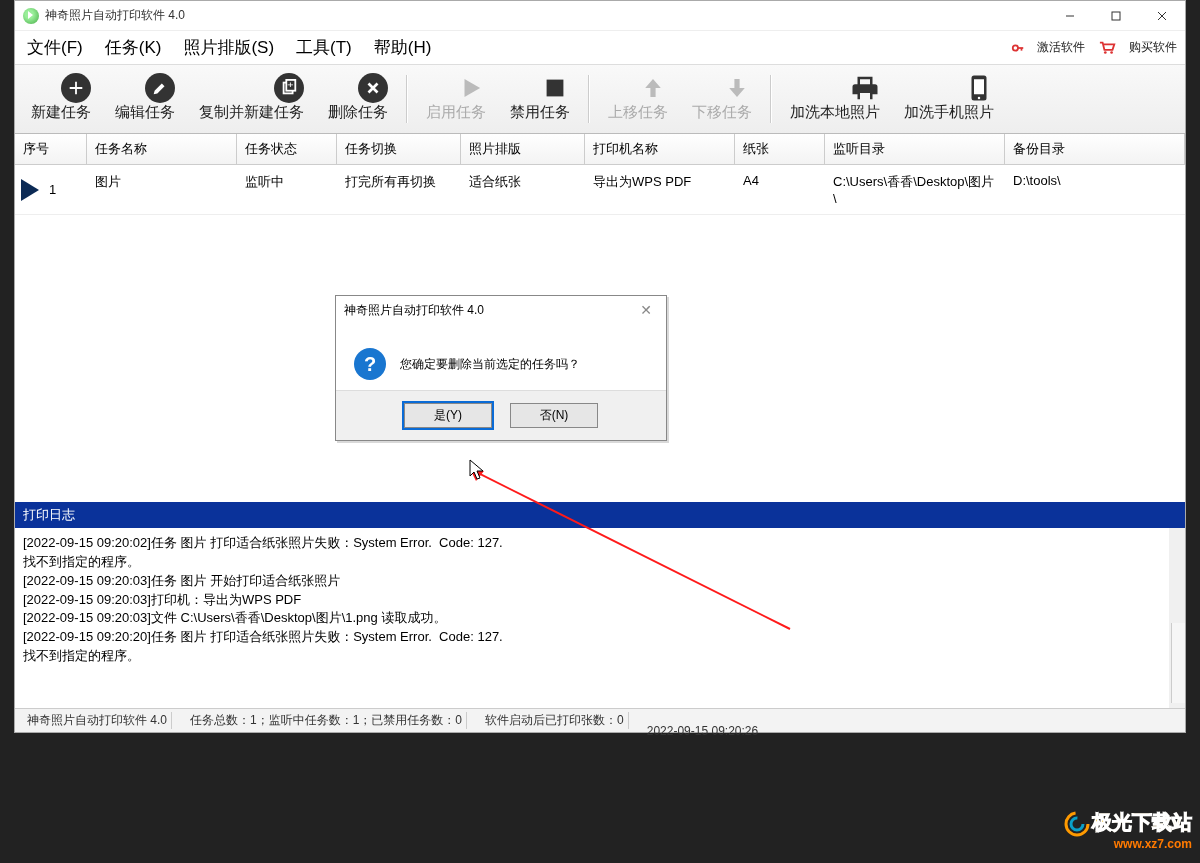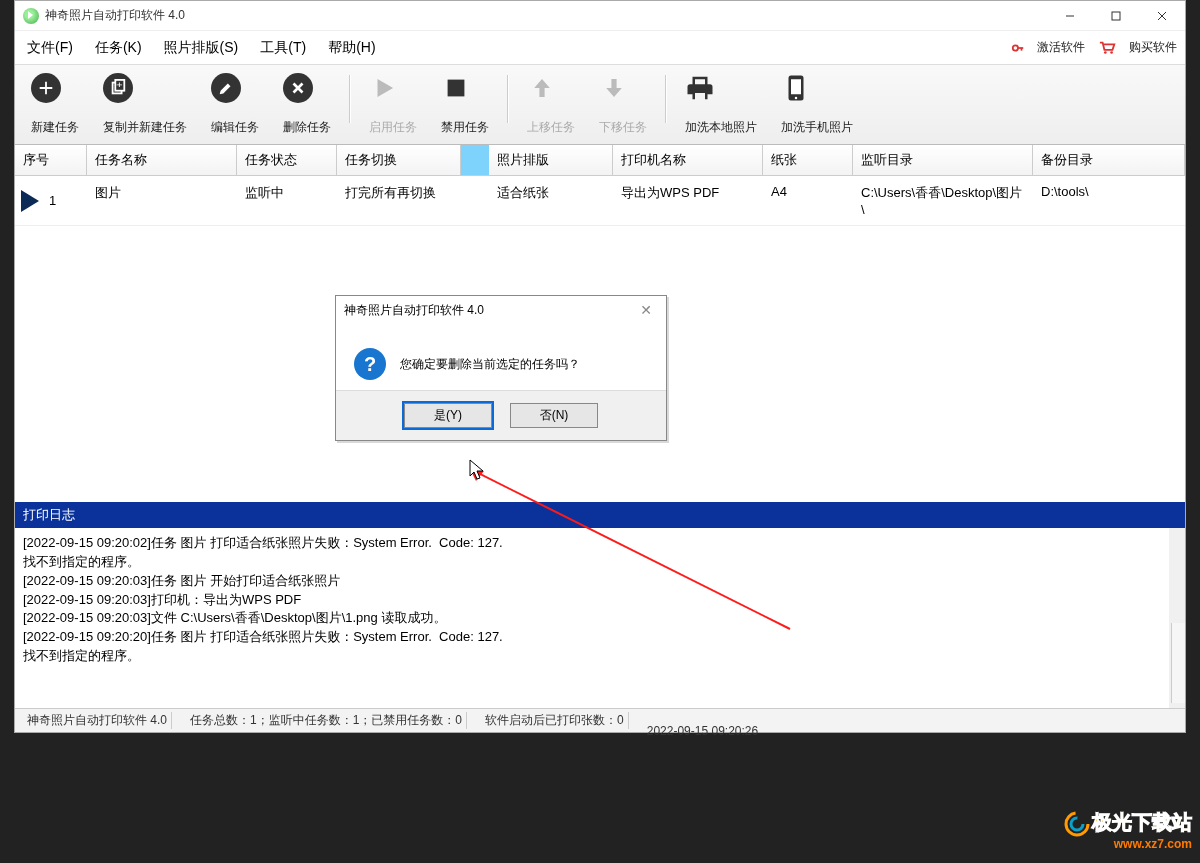--- a/index.html
+++ b/index.html
@@ -55,41 +55,41 @@
   }
 
   .menubar {
     height: 34px;
     display: flex;
     align-items: center;
     padding: 0 8px;
     border-bottom: 1px solid #ddd;
     gap: 14px;
   }
-  .menu-item { padding: 4px 4px; font-size: 14px; }
+  .menu-item { padding: 4px 4px; font-size: 17px; }
   .menubar .spacer { flex: 1; }
   .menubar .lnk { display: flex; align-items: center; gap: 12px; color: #222; }
   .key-icon { width: 14px; height: 14px; }
   .cart-icon { width: 18px; height: 16px; }
 
   .toolbar {
     background: linear-gradient(#f9f9f9, #eee);
     border-bottom: 1px solid #bbb;
     display: flex;
     align-items: flex-start;
     padding: 6px 4px;
   }
   .tool {
     display: flex;
     flex-direction: column;
-    align-items: flex-start;
+    align-items: flex-end;
     padding: 2px 12px;
     color: #222;
-    font-size: 12px;
-    gap: 16px;
+    font-size: 15px;
+    gap: 0;
   }
   .tool .ico {
     width: 30px; height: 30px;
     border-radius: 50%;
     background: #333;
     display: flex; align-items: center; justify-content: center;
   }
   .tool .ico svg { width: 18px; height: 18px; fill: #fff; }
   .tool.disabled .ico { background: #bbb; }
   .tool.disabled { color: #aaa; }
@@ -117,21 +117,21 @@
   }
   .header-row > div {
     padding: 6px 8px;
     border-right: 1px solid #ccc;
     background: linear-gradient(#fff, #f3f3f3);
   }
   .col-idx { width: 72px; }
   .col-name { width: 150px; }
   .col-state { width: 100px; }
   .col-switch { width: 124px; }
-  .col-layout { width: 124px; margin-left: 28px; }
+  .col-layout { width: 124px; }
   .col-printer { width: 150px; }
   .col-paper { width: 90px; }
   .col-watch { width: 180px; }
   .col-backup { flex: 1; }
 
   .data-row {
     display: flex;
     font-size: 13px;
     border-bottom: 0;
   }
@@ -336,34 +336,34 @@
       <span class="ico">
           <svg viewBox="0 0 20 20">
             <path d="M9 3h2v14H9z M3 9h14v2H3z"></path>
           </svg>
         </span>
       <span>新建任务</span>
     </div>
     <div class="tool">
       <span class="ico">
           <svg viewBox="0 0 20 20">
+            <path d="M4 13l8-8 3 3-8 8-4 1z" fill="#fff"></path>
+          </svg>
+        </span>
+      <span>编辑任务</span>
+    </div>
+    <div class="tool">
+      <span class="ico">
+          <svg viewBox="0 0 20 20">
             <rect x="4" y="4" width="10" height="12" fill="none" stroke="#fff" stroke-width="2"></rect>
             <rect x="7" y="1" width="10" height="12" fill="#333" stroke="#fff" stroke-width="2"></rect>
             <path d="M11 4h1v5h-1z M8.5 6h6v1h-6z" fill="#fff"></path>
           </svg>
         </span>
       <span>复制并新建任务</span>
-    </div>
-    <div class="tool">
-      <span class="ico">
-          <svg viewBox="0 0 20 20">
-            <path d="M4 13l8-8 3 3-8 8-4 1z" fill="#fff"></path>
-          </svg>
-        </span>
-      <span>编辑任务</span>
     </div>
     <div class="tool">
       <span class="ico">
           <svg viewBox="0 0 20 20">
             <path d="M5 5l10 10M15 5L5 15" stroke="#fff" stroke-width="3"></path>
           </svg>
         </span>
       <span>删除任务</span>
     </div>
     <span class="sep"></span>

